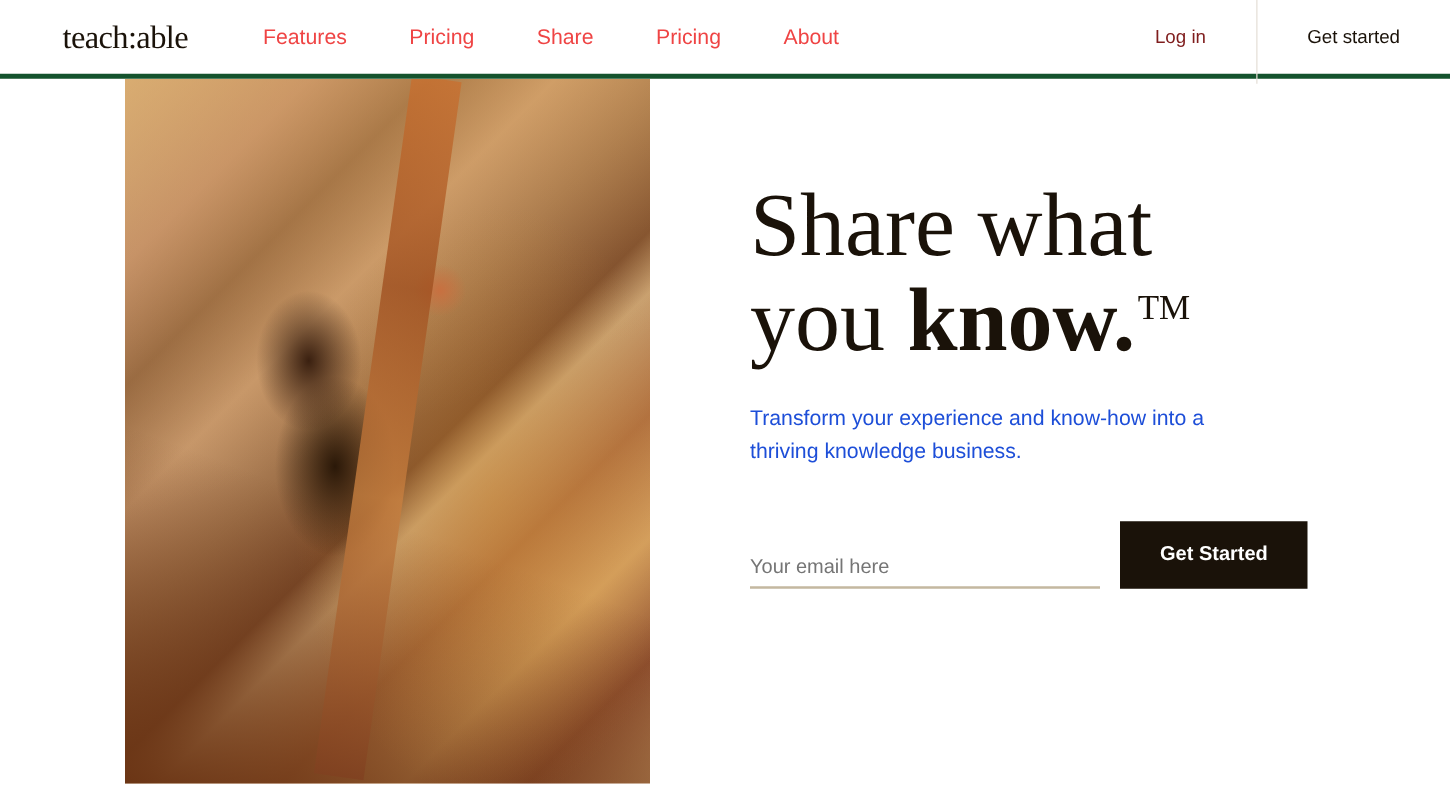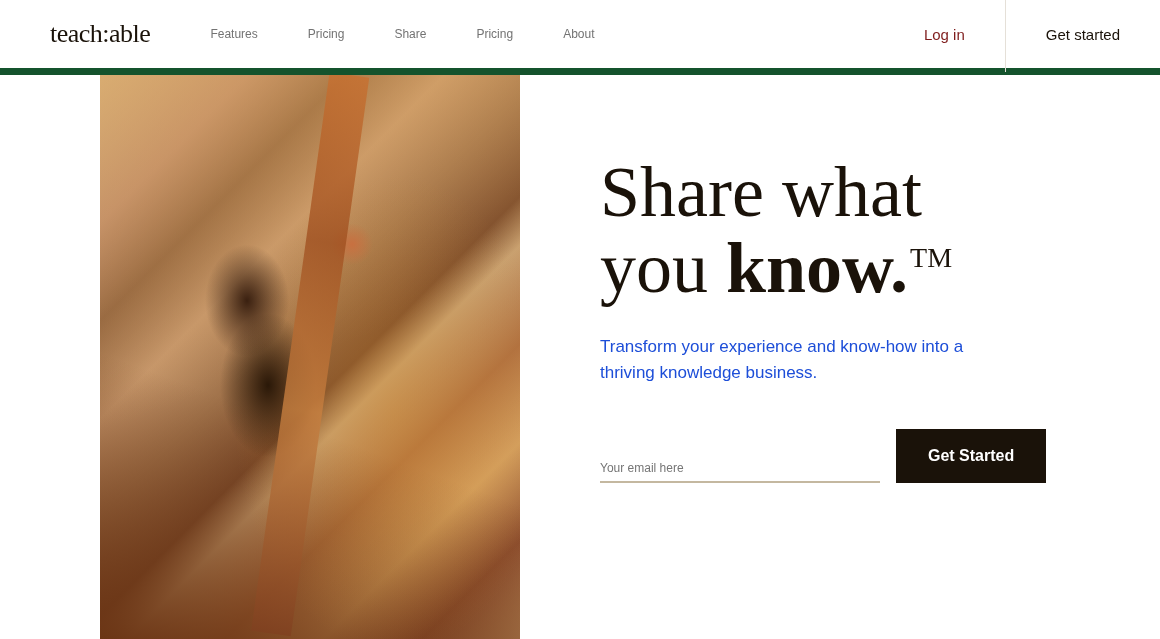--- a/index.html
+++ b/index.html
@@ -10,22 +10,22 @@
       color: #1a1209;
       width: 1160px;
       height: 639px;
       overflow: hidden;
     }
 
     
     nav {
       display: flex;
       align-items: center;
-      height: 75px;
-      border-bottom: 7px solid #14532d;
+      height: 63px;
+      border-bottom: 4px solid #14532d;
       padding: 0 0 0 50px;
     }
 
     .logo {
       font-family: Georgia, serif;
       font-size: 26px;
       font-weight: 400;
       color: #1a1209;
       letter-spacing: -0.5px;
       margin-right: 60px;
@@ -34,22 +34,22 @@
 
     .nav-links {
       display: flex;
       gap: 50px;
       align-items: center;
       flex: 1;
     }
 
     .nav-link {
       font-family: Arial, Helvetica, sans-serif;
-      font-size: 12px;
-      color: #737373;
+      font-size: 17px;
+      color: #ef4444;
       text-decoration: none;
       cursor: pointer;
     }
 
     .nav-right {
       display: flex;
       align-items: center;
       margin-left: auto;
     }
 
@@ -191,21 +191,21 @@
     .email-input-wrapper {
       display: flex;
       flex-direction: column;
       width: 280px;
       border-bottom: 2px solid #c4b8a0;
       padding-bottom: 6px;
     }
 
     .email-input {
       font-family: Arial, Helvetica, sans-serif;
-      font-size: 12px;
+      font-size: 16px;
       color: #ef4444;
       border: none;
       outline: none;
       background: transparent;
       width: 100%;
     }
 
     .cta-button {
       background: #1a1209;
       color: #fff;

